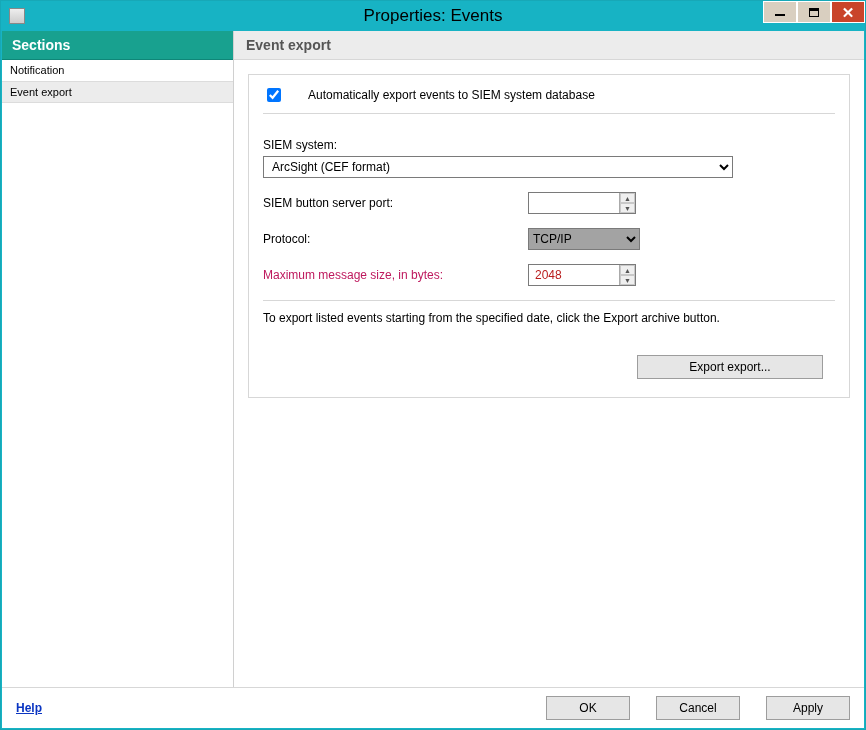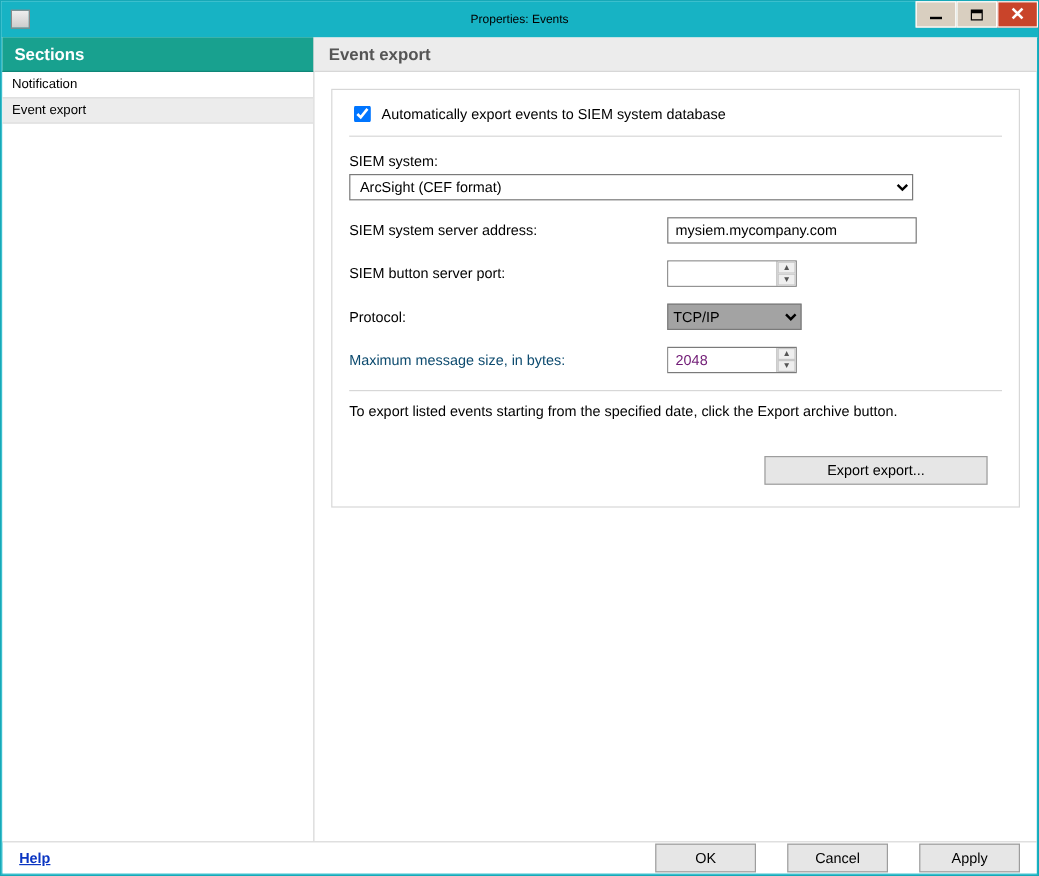--- a/index.html
+++ b/index.html
@@ -30,21 +30,21 @@
     width: 16px; height: 16px;
     margin-left: 8px;
     background: linear-gradient(#eee,#ccc);
     border: 1px solid #888;
   }
   .titlebar .title {
     position: absolute;
     left: 0; right: 0;
     text-align: center;
     color: #000;
-    font-size: 10px;
+    font-size: 17px;
     pointer-events: none;
   }
   .titlebar .winbtns {
     margin-left: auto;
     display: flex;
     height: 100%;
   }
   .winbtn {
     width: 34px; height: 22px;
     background: #d9cfc0;
@@ -82,21 +82,21 @@
     flex-direction: column;
     border: 1px solid #17b3c4;
     border-top: none;
   }
   .main {
     flex: 1;
     display: flex;
     min-height: 0;
   }
   .sidebar {
-    width: 260px;
+    width: 232px;
     display: flex;
     flex-direction: column;
     border-right: 1px solid #d0d0d0;
   }
   .sidebar-header {
     background: #18a18f;
     color: #fff;
     font-weight: 600;
     font-size: 14px;
     padding: 6px 10px;
@@ -136,44 +136,44 @@
     padding: 14px;
   }
   .panel {
     border: 1px solid #d7d7d7;
     padding: 10px 14px 18px 14px;
     background: #fff;
   }
   .checkbox-row {
     display: flex;
     align-items: center;
-    gap: 6px;
+    gap: 24px;
     padding-bottom: 8px;
     border-bottom: 1px solid #d7d7d7;
-    margin-bottom: 13px;
+    margin-bottom: 24px;
   }
   .checkbox-row input[type=checkbox] {
     width: 14px; height: 14px;
   }
   .field-block { margin-bottom: 10px; }
   .field-label {
     display: block;
     margin-bottom: 4px;
     color: #000;
   }
   .field-row {
     display: flex;
     align-items: center;
     margin: 14px 0;
   }
   .field-row .row-label {
     width: 265px;
     color: #000;
   }
-  .field-row.disabled .row-label { color: #0c4a6e; }
+  .field-row.disabled .row-label { color: #be185d; }
   .select-full {
     width: 470px;
     height: 22px;
     font: inherit;
     border: 1px solid #7a7a7a;
     background: #fff;
     padding: 1px 4px;
   }
   .text-input {
     width: 208px;
@@ -190,21 +190,21 @@
     height: 22px;
   }
   .spinner input {
     width: 90px;
     border: none;
     font: inherit;
     padding: 2px 6px;
     outline: none;
     color: #000;
   }
-  .spinner.disabled input { color: #701a75; background:#fff; }
+  .spinner.disabled input { color: #b91c1c; background:#fff; }
   .spinner.blurred input { color: rgba(0,0,0,0.05); }
   .spin-btns {
     width: 16px;
     display: flex;
     flex-direction: column;
     border-left: 1px solid #aaa;
   }
   .spin-btn {
     flex: 1;
     background: #efefef;
@@ -237,21 +237,21 @@
   }
   .export-row {
     display: flex;
     justify-content: flex-end;
     padding-right: 12px;
   }
   .export-btn { width: 186px; }
 
   
   .footer {
-    height: 27px;
+    height: 41px;
     border-top: 1px solid #d7d7d7;
     display: flex;
     align-items: center;
     padding: 0 14px;
   }
   .help-link {
     color: #0a35c2;
     font-weight: 600;
     text-decoration: underline;
     cursor: pointer;
@@ -309,24 +309,20 @@
               <label>Automatically export events to SIEM system database</label>
             </div>
 
             <div class="field-block">
               <span class="field-label">SIEM system:</span>
               <select class="select-full">
                 <option>ArcSight (CEF format)</option>
               </select>
             </div>
 
-            <div class="field-row">
-              <span class="row-label">SIEM system server address:</span>
-              <input class="text-input" type="text" value="mysiem.mycompany.com" style="">
-            </div>
 
             <div class="field-row">
               <span class="row-label">SIEM button server port:</span>
               <div class="spinner blurred">
                 <input type="text" value="" style="">
                 <div class="spin-btns">
                   <div class="spin-btn">▲</div>
                   <div class="spin-btn">▼</div>
                 </div>
               </div>

